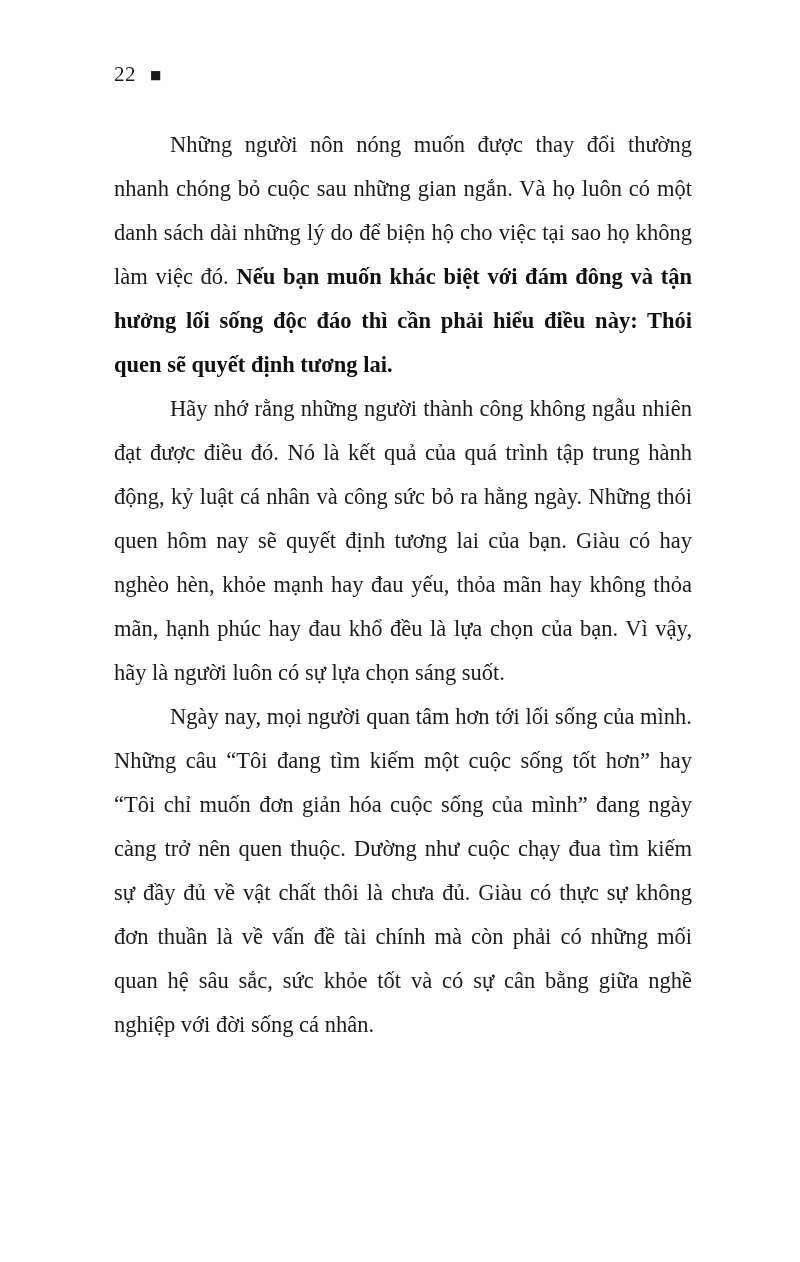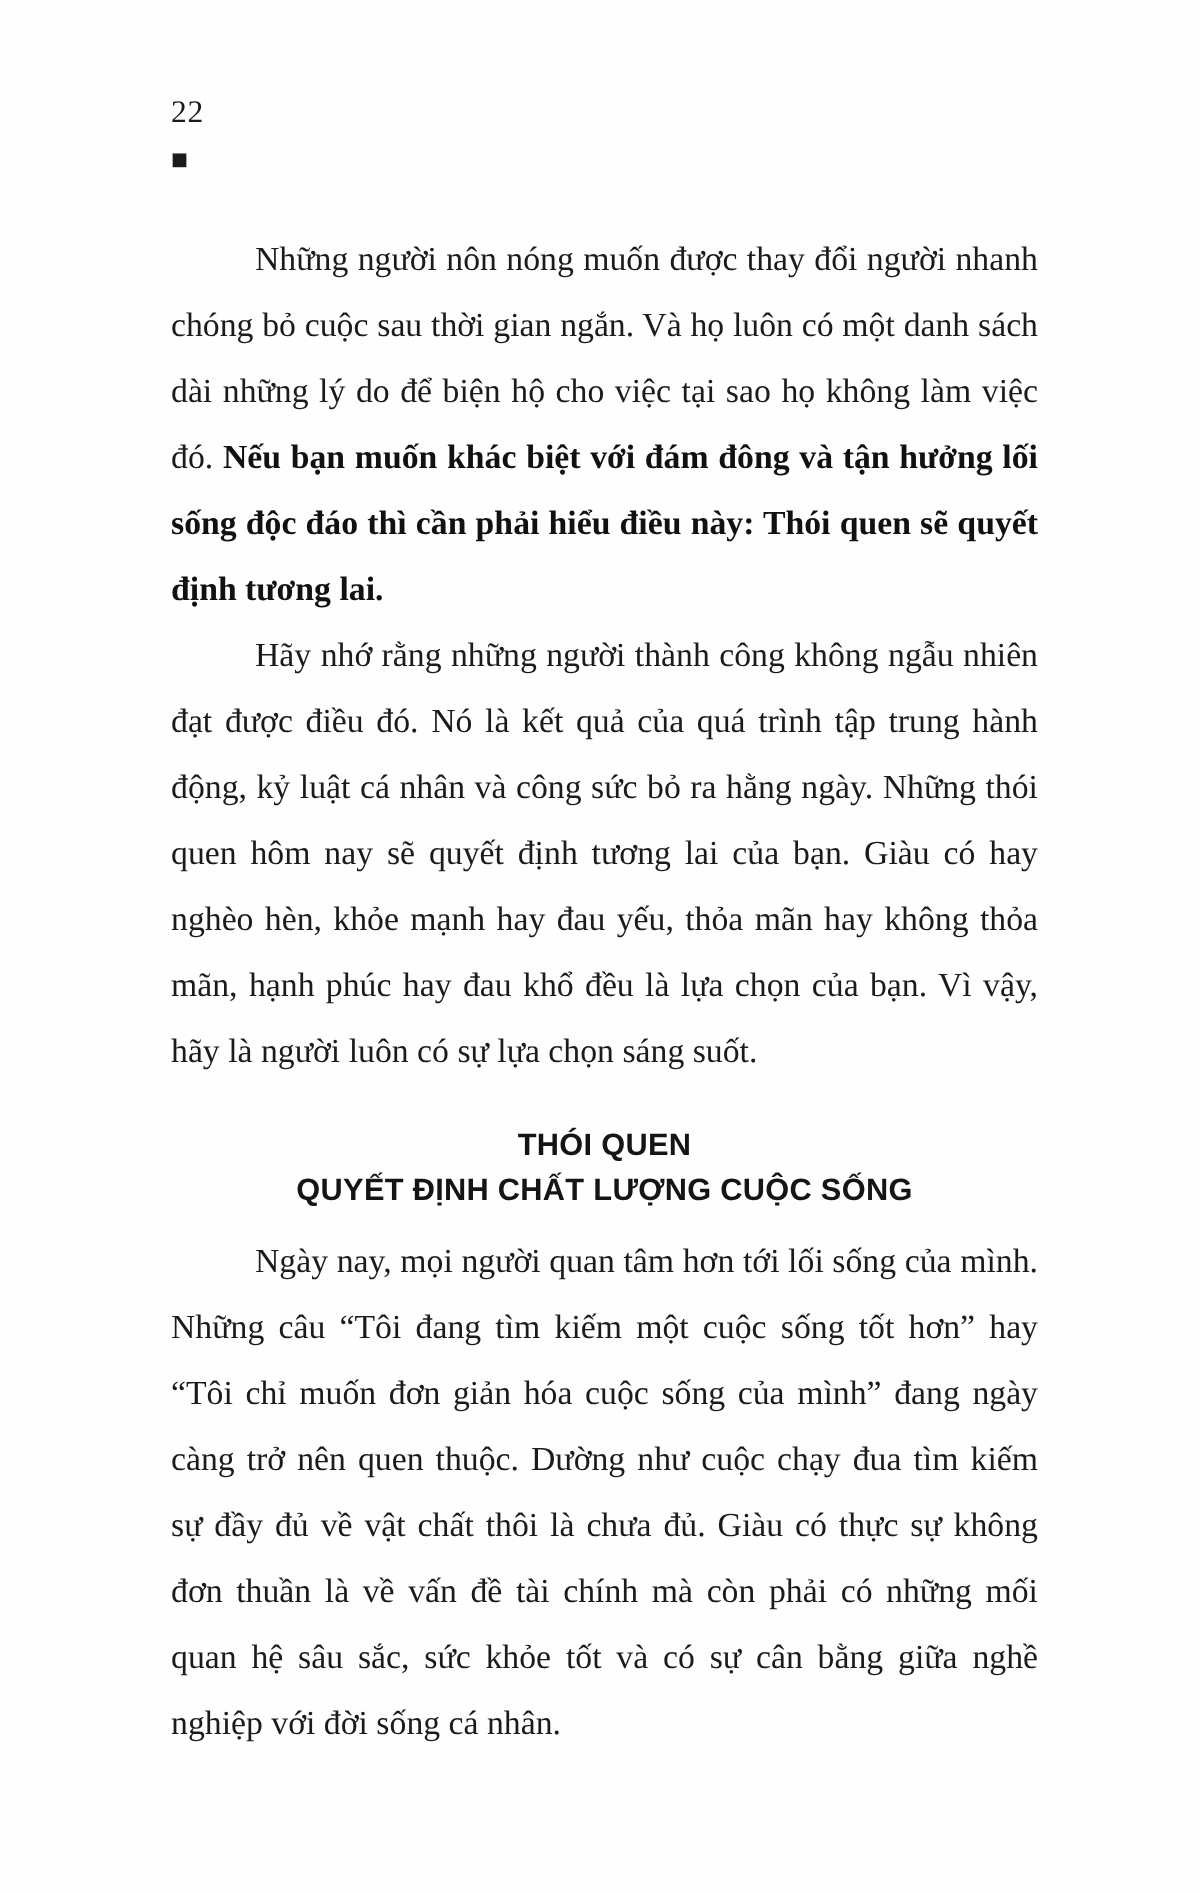--- a/index.html
+++ b/index.html
@@ -19,21 +19,20 @@
     width: 800px;
     height: 1262px;
     padding: 62px 108px 40px 114px;
     background: #fefefe;
   }
   .page-header {
     display: flex;
     align-items: baseline;
     gap: 14px;
     margin-bottom: 36px;
-    flex-direction: column;
   }
   .page-number {
     font-size: 21px;
     letter-spacing: 0.5px;
   }
   .bullet {
     font-size: 12px;
     position: relative;
     top: -2px;
     font-family: "DejaVu Sans", sans-serif;
@@ -71,26 +70,22 @@
 
 <div class="page">
 
   <header class="page-header">
     <span class="page-number">22</span>
     <span class="bullet">■</span>
   </header>
 
   <main class="body-text">
 
-    <p><span>Những người nôn nóng muốn được thay đổi người nhanh chóng bỏ cuộc sau thời gian ngắn. Và họ luôn có một danh sách dài những lý do để biện hộ cho việc tại sao họ không làm việc đó. </span><strong>Nếu bạn muốn khác biệt với đám đông và tận hưởng lối sống độc đáo thì cần phải hiểu điều này: Thói quen sẽ quyết định tương lai.</strong></p>
+    <p><span>Những người nôn nóng muốn được thay đổi thường nhanh chóng bỏ cuộc sau những gian ngắn. Và họ luôn có một danh sách dài những lý do để biện hộ cho việc tại sao họ không làm việc đó. </span><strong>Nếu bạn muốn khác biệt với đám đông và tận hưởng lối sống độc đáo thì cần phải hiểu điều này: Thói quen sẽ quyết định tương lai.</strong></p>
 
     <p>Hãy nhớ rằng những người thành công không ngẫu nhiên đạt được điều đó. Nó là kết quả của quá trình tập trung hành động, kỷ luật cá nhân và công sức bỏ ra hằng ngày. Những thói quen hôm nay sẽ quyết định tương lai của bạn. Giàu có hay nghèo hèn, khỏe mạnh hay đau yếu, thỏa mãn hay không thỏa mãn, hạnh phúc hay đau khổ đều là lựa chọn của bạn. Vì vậy, hãy là người luôn có sự lựa chọn sáng suốt.</p>
 
-    <h2 class="section-heading">
-      <span>THÓI QUEN</span><br>
-      <span>QUYẾT ĐỊNH CHẤT LƯỢNG CUỘC SỐNG</span>
-    </h2>
 
     <p>Ngày nay, mọi người quan tâm hơn tới lối sống của mình. Những câu “Tôi đang tìm kiếm một cuộc sống tốt hơn” hay “Tôi chỉ muốn đơn giản hóa cuộc sống của mình” đang ngày càng trở nên quen thuộc. Dường như cuộc chạy đua tìm kiếm sự đầy đủ về vật chất thôi là chưa đủ. Giàu có thực sự không đơn thuần là về vấn đề tài chính mà còn phải có những mối quan hệ sâu sắc, sức khỏe tốt và có sự cân bằng giữa nghề nghiệp với đời sống cá nhân.</p>
 
   </main>
 
 </div>
 
 </body></html>

